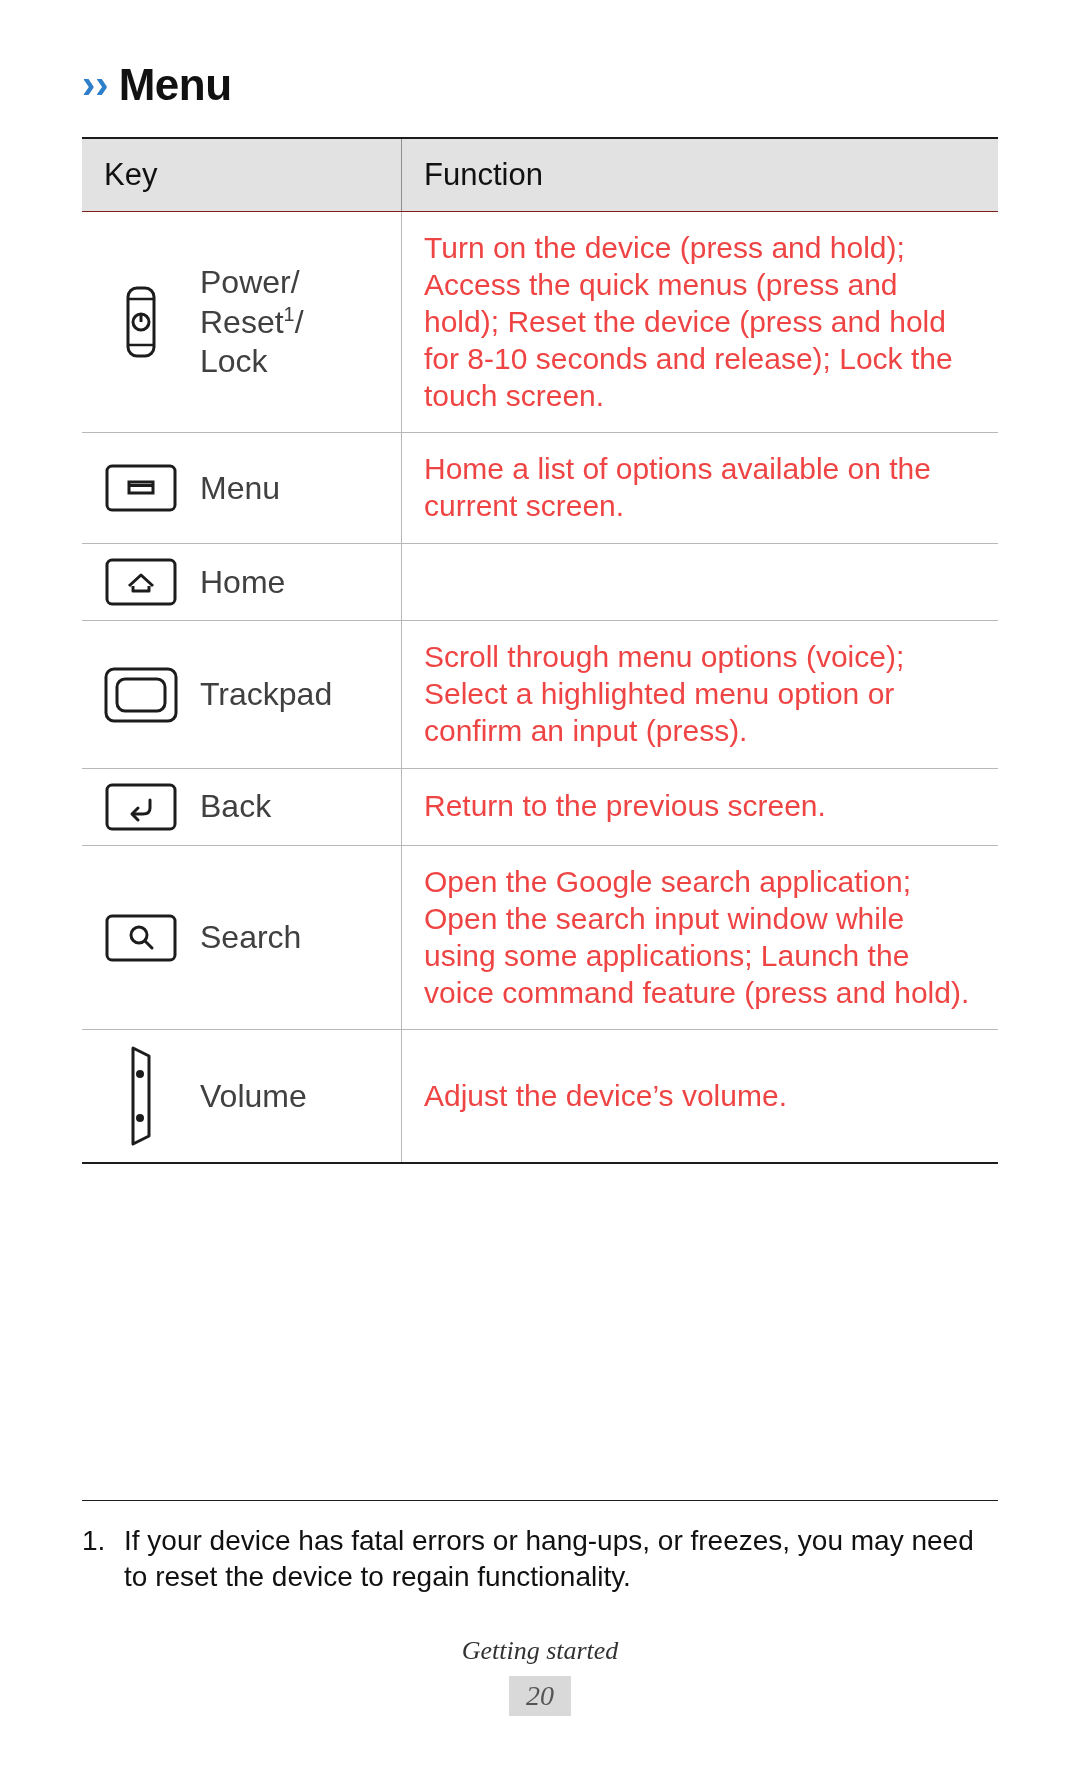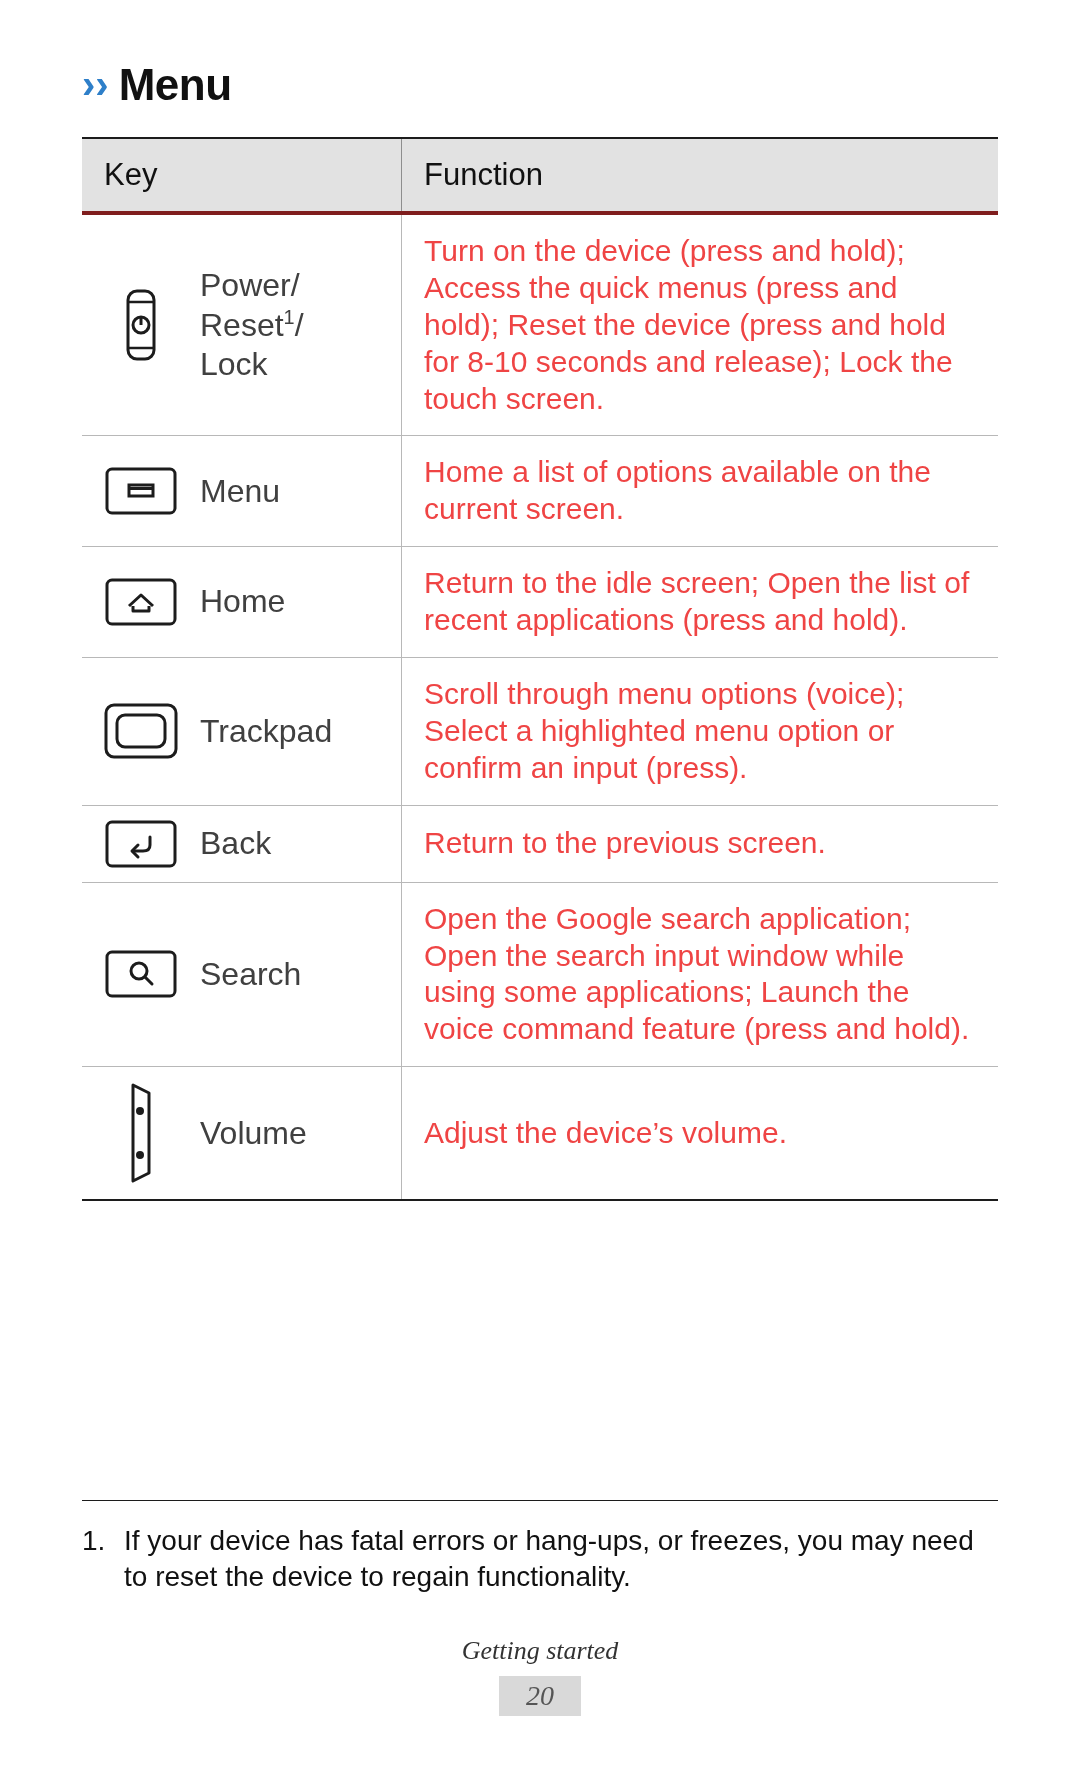--- a/index.html
+++ b/index.html
@@ -55,21 +55,21 @@
   }
   .row {
     display: flex;
     width: 100%;
     border-bottom: 1px solid #b8b8b8;
     box-sizing: border-box;
   }
   .row:last-child { border-bottom: none; }
   .row.head {
     background: #e2e2e2;
-    border-bottom: 4px solid #7f1d1d;
+    border-bottom: 1px solid #7f1d1d;
   }
   .cell-key {
     width: 320px;
     box-sizing: border-box;
     border-right: 1px solid #b8b8b8;
     display: flex;
     align-items: center;
     padding: 14px 0 14px 0;
   }
   .row.head .cell-key {
@@ -142,21 +142,21 @@
     text-align: center;
   }
   .footer-title {
     font-family: "Liberation Serif", serif;
     font-style: italic;
     font-size: 26px;
     color: #333;
   }
   .page-num {
     margin: 10px auto 0 auto;
-    width: 82px;
+    width: 62px;
     height: 40px;
     background: #d9d9d9;
     color: #555;
     font-family: "Liberation Serif", serif;
     font-style: italic;
     font-size: 28px;
     line-height: 40px;
     text-align: center;
   }
 </style>
@@ -219,23 +219,20 @@
       <div class="cell-key">
         <div class="key-icon-wrap">
           <svg class="ico" width="72" height="48" viewBox="0 0 72 48">
             <rect x="2" y="2" width="68" height="44" rx="5" ry="5" fill="none" stroke="#1c1c1c" stroke-width="3"></rect>
             <path d="M24 28 L36 17 L48 28" fill="none" stroke="#1c1c1c" stroke-width="3" stroke-linejoin="round"></path>
             <path d="M28 28 L28 33 L44 33 L44 28" fill="none" stroke="#1c1c1c" stroke-width="3" stroke-linejoin="round"></path>
           </svg>
         </div>
         <div class="key-label">Home</div>
       </div>
-      <div class="cell-func">
-        <div class="func-text">Return to the idle screen; Open the list of recent applications (press and hold).</div>
-      </div>
     </div>
 
     <div class="row">
       <div class="cell-key">
         <div class="key-icon-wrap">
           <svg class="ico" width="74" height="56" viewBox="0 0 74 56">
             <rect x="2" y="2" width="70" height="52" rx="8" ry="8" fill="none" stroke="#1c1c1c" stroke-width="3"></rect>
             <rect x="13" y="12" width="48" height="32" rx="8" ry="8" fill="none" stroke="#1c1c1c" stroke-width="3"></rect>
           </svg>
         </div>

